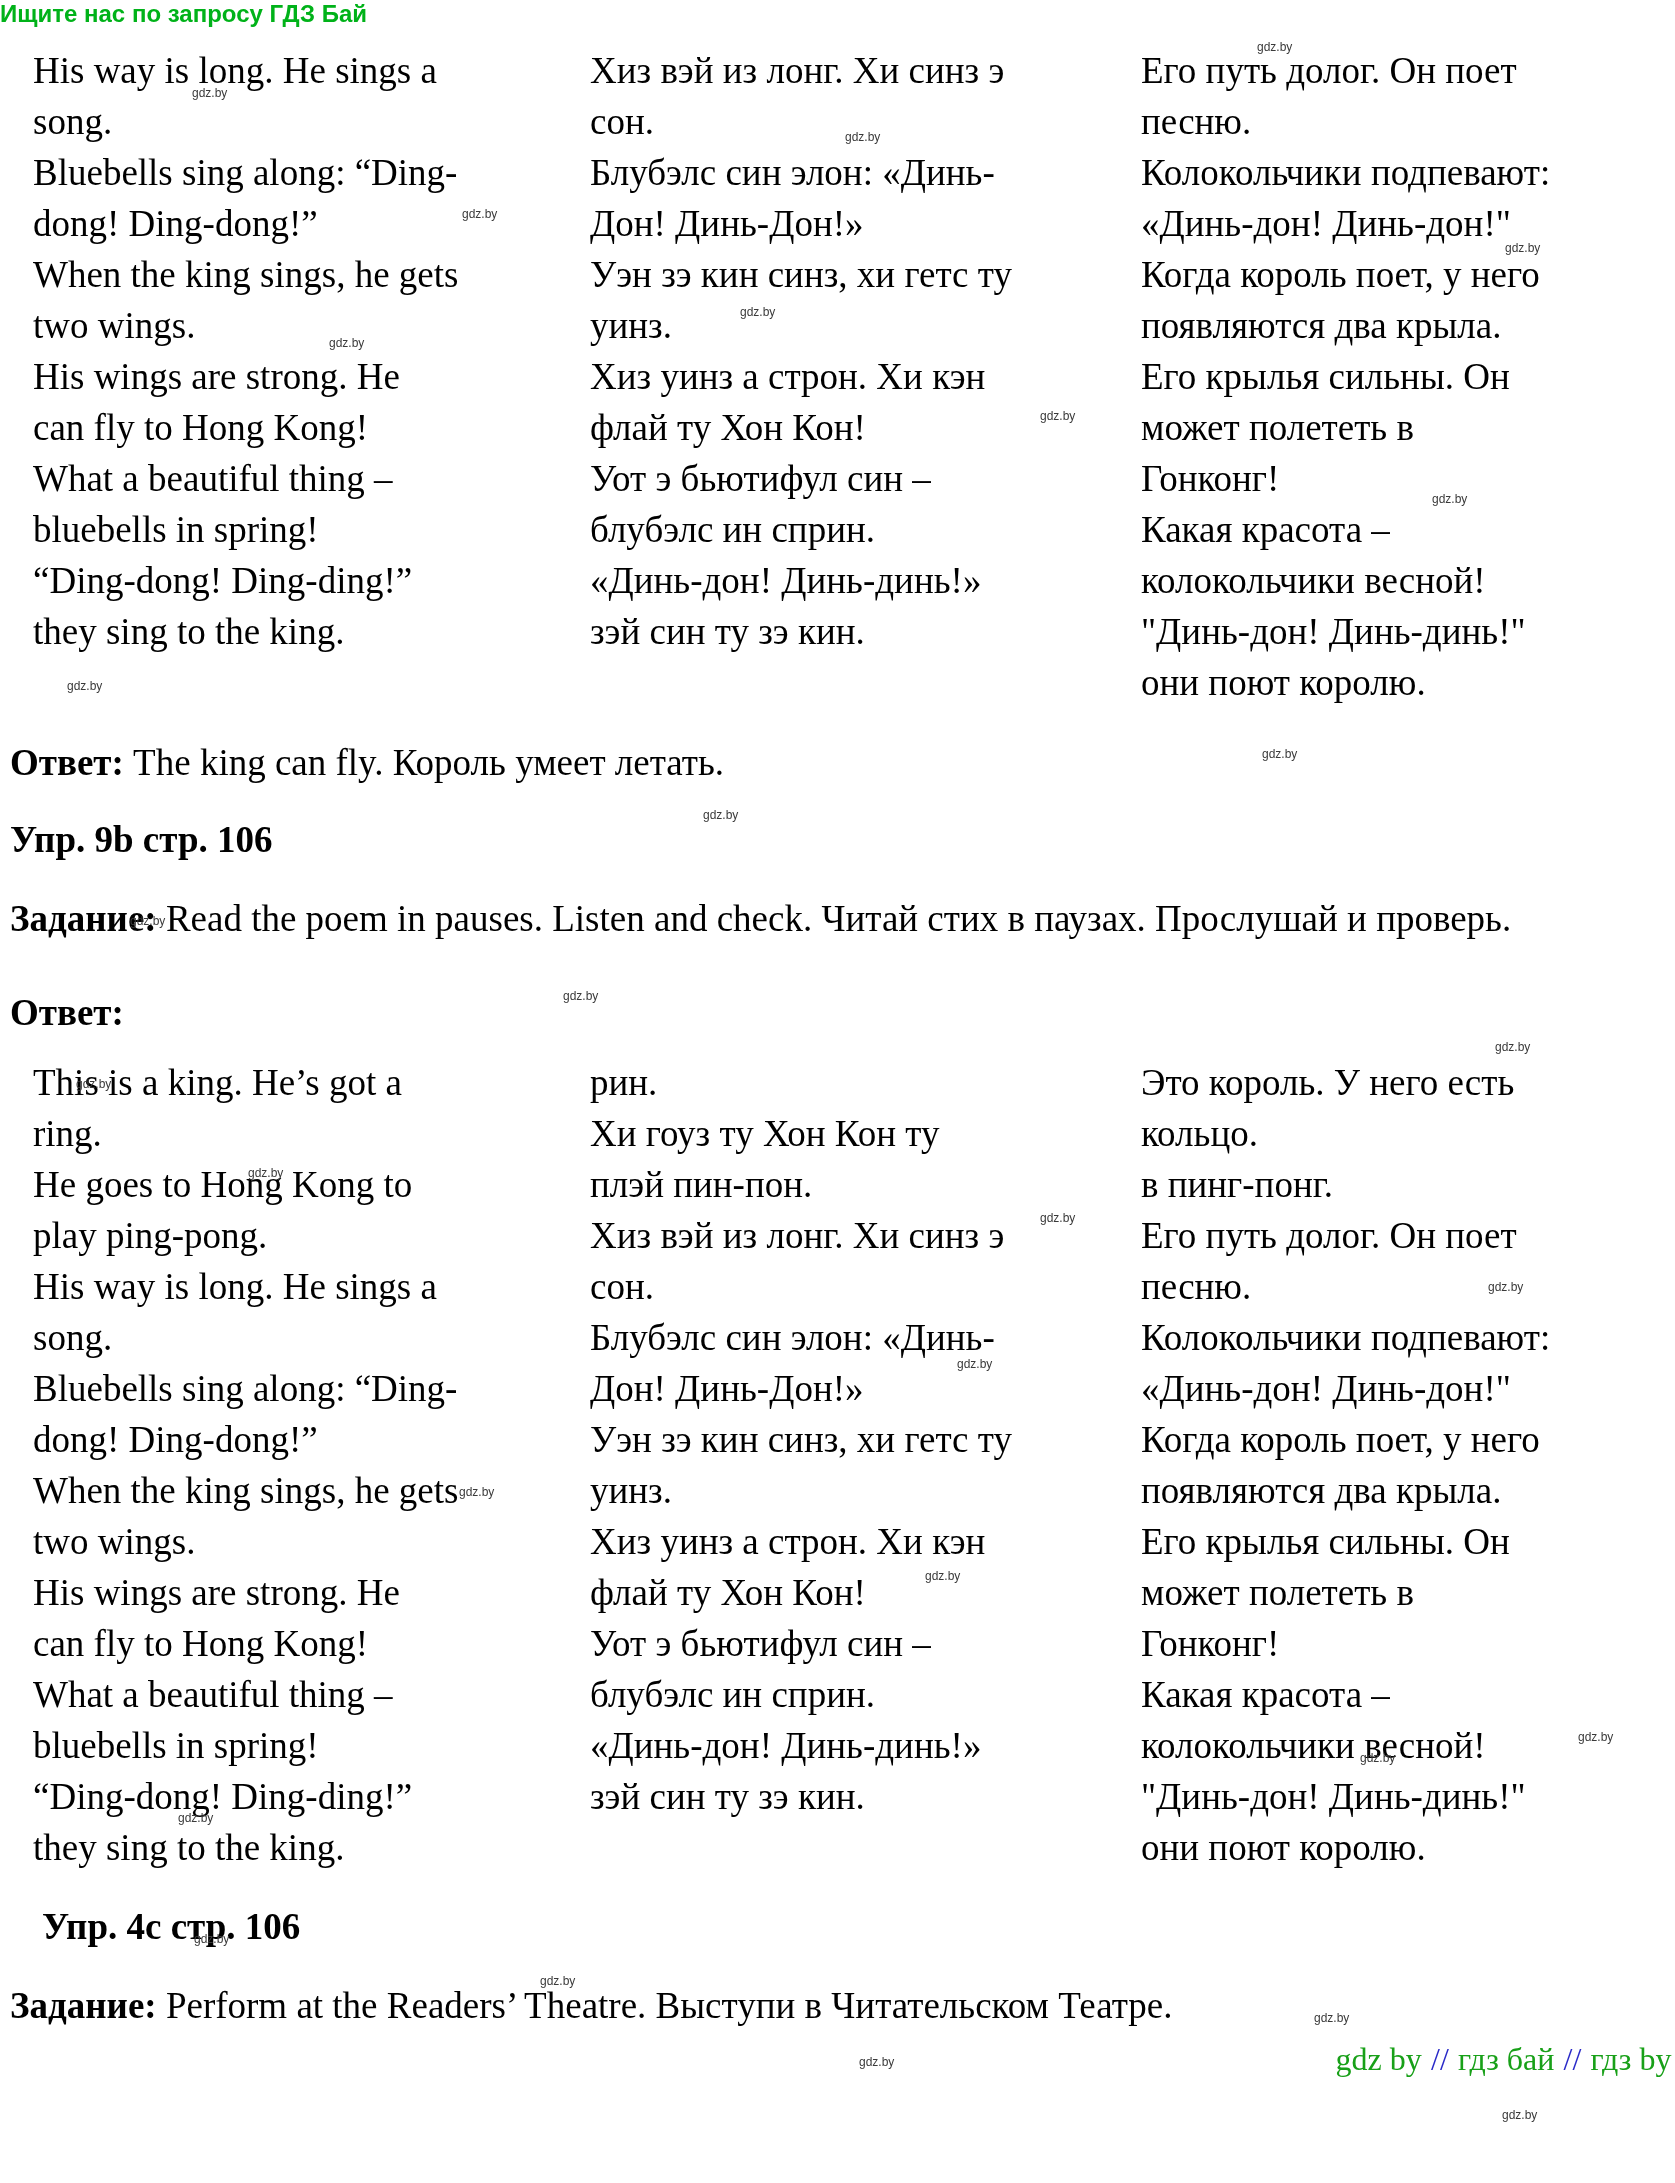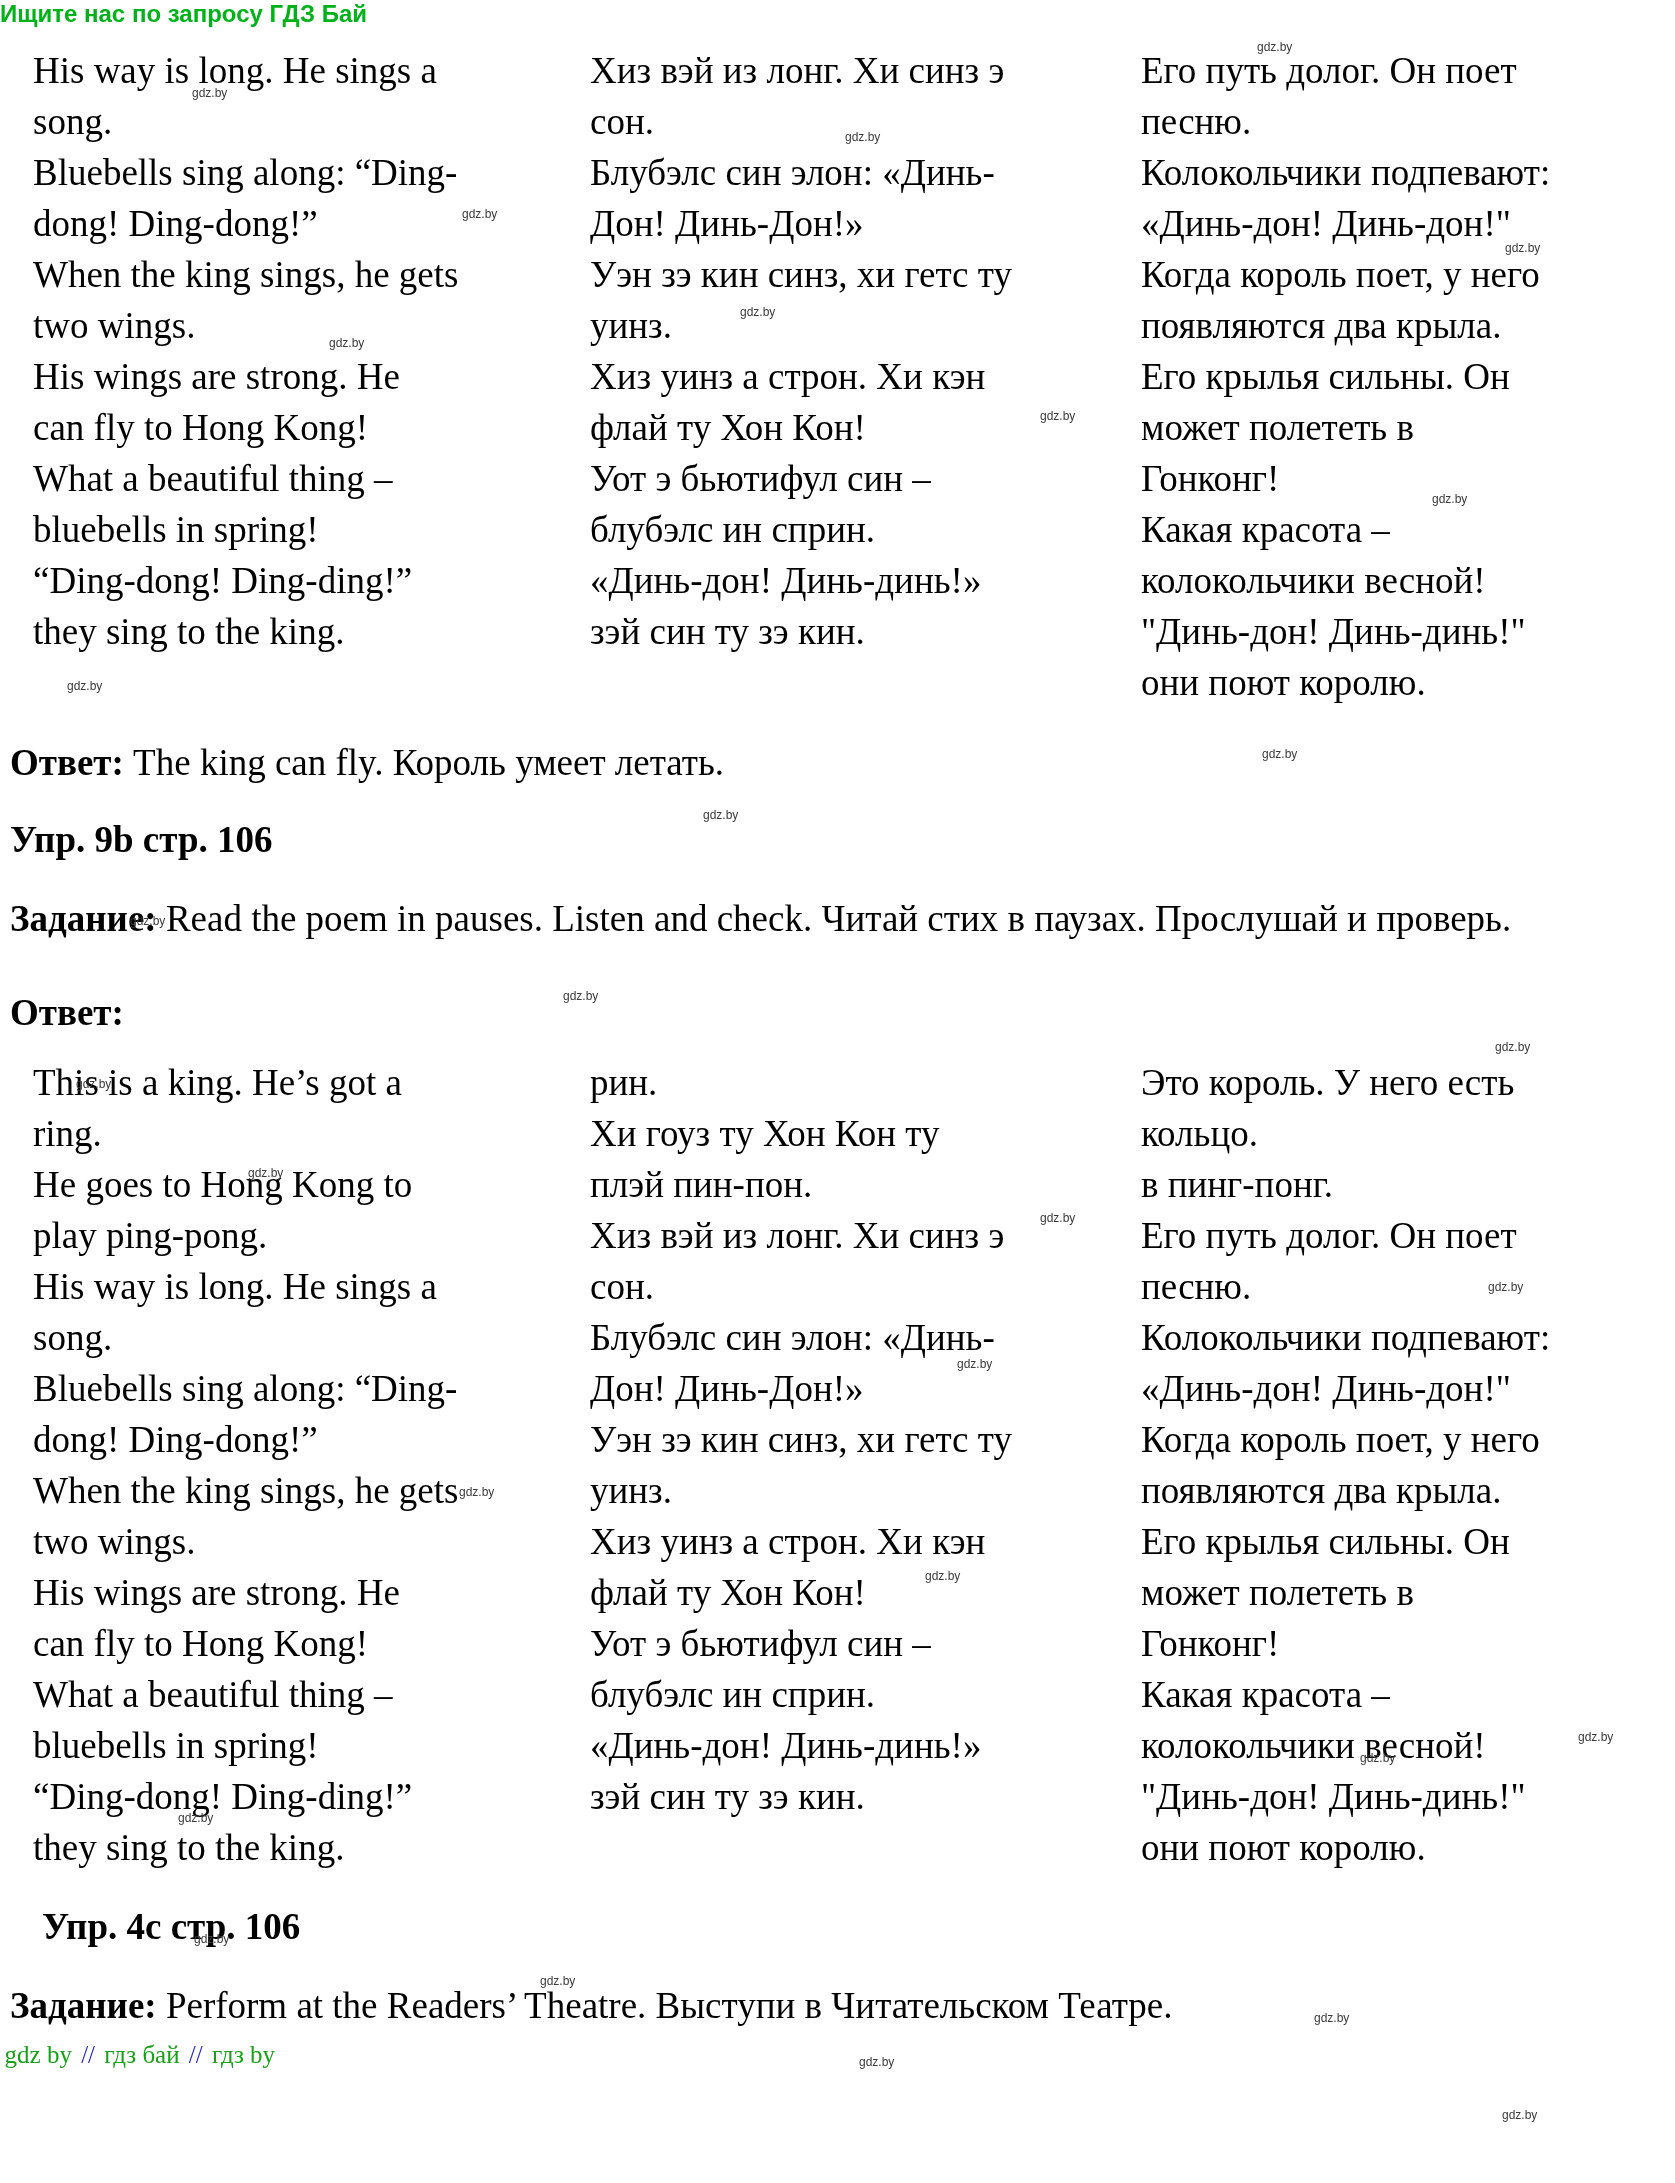--- a/index.html
+++ b/index.html
@@ -42,23 +42,23 @@
   .answer { margin-top: 29px; }
   .heading { margin-top: 26px; font-weight: bold; }
   .task { margin-top: 28px; }
   .answer-label { margin-top: 43px; }
   .poem2 { margin-top: 18.5px; }
   .heading-4c { margin-top: 28px; margin-left: 32px; }
   .task-4c { margin-top: 28px; }
   .bold { font-weight: bold; }
   .footer {
     margin-top: 10.8px;
-    text-align: left;
+    text-align: right;
     font-family: "Liberation Serif", serif;
-    font-size: 25px;
+    font-size: 32px;
   }
   .footer span { margin: 0 4.6px; }
   .wm {
     position: absolute;
     font-family: "Liberation Sans", sans-serif;
     font-size: 12px;
     color: #3a3a3a;
     white-space: nowrap;
     z-index: 5;
   }

